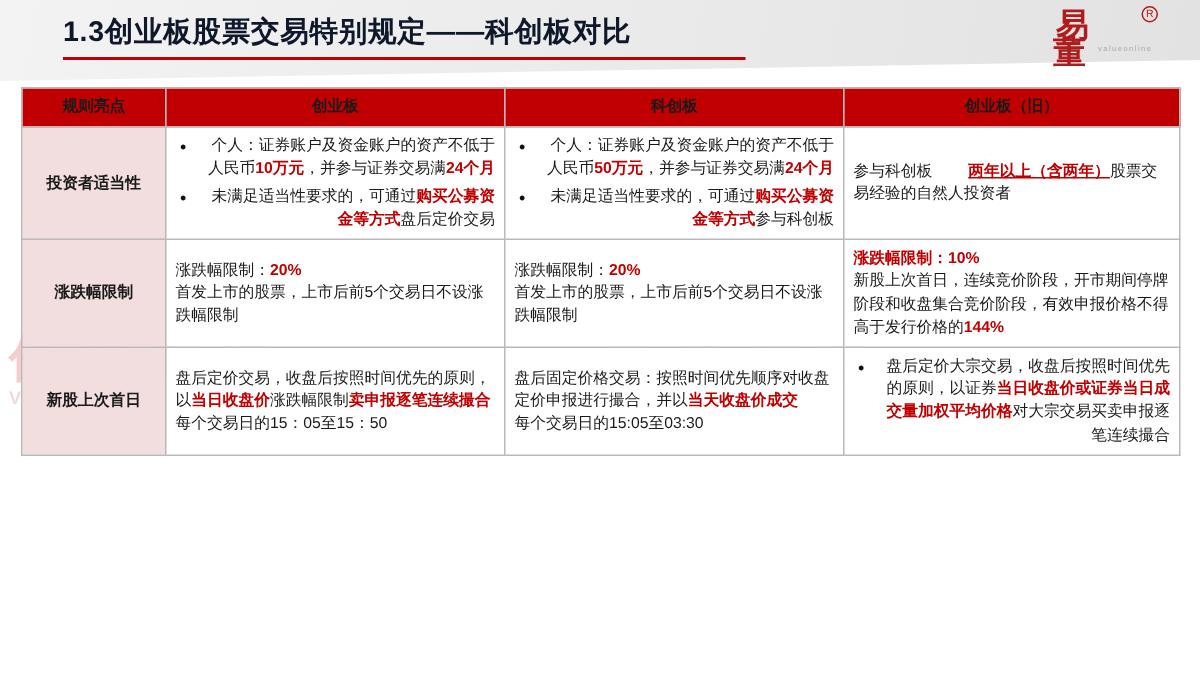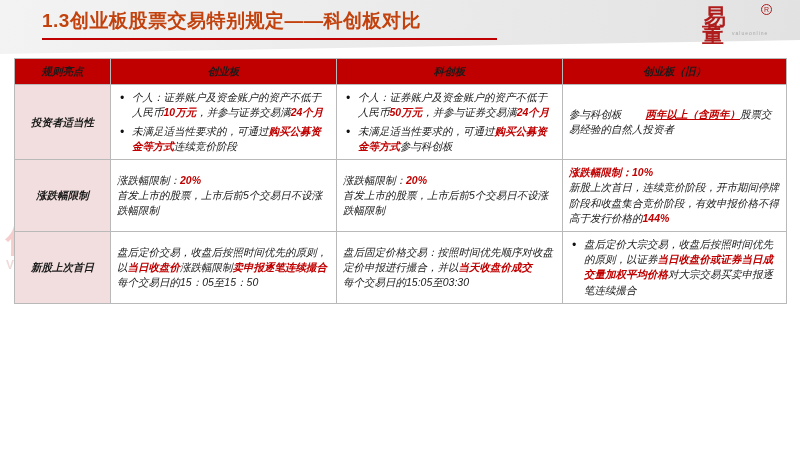--- a/index.html
+++ b/index.html
@@ -27,21 +27,21 @@
     left: 0; top: 0;
     width: 800px; height: 54px;
     background: linear-gradient(100deg, #f3f3f3 0%, #eaeaea 55%, #e2e2e2 100%);
     clip-path: polygon(0 0, 800px 0, 800px 40px, 0 54px);
   }
   .header-title {
     position: absolute;
     left: 42px; top: 8px;
     font-size: 19px;
     font-weight: bold;
-    color: #c2410c;
+    color: #0f172a;
     letter-spacing: 0.5px;
     white-space: nowrap;
   }
   .header-underline {
     position: absolute;
     left: 42px; top: 38px;
     width: 455px; height: 2px;
     background: #c00000;
   }
   .logo {
@@ -103,21 +103,20 @@
     position: absolute;
     width: 2px; height: 46px;
     background: #f0a6a6;
     transform: rotate(18deg);
   }
   
   .tbl-wrap {
     position: absolute;
     left: 14px; top: 58px;
     width: 772px;
-    font-style: italic;
   }
   table.main {
     width: 772px;
     border-collapse: collapse;
     table-layout: fixed;
   }
   table.main td, table.main th {
     border: 1px solid #b9b9b9;
     vertical-align: middle;
     padding: 5px 6px;
@@ -141,21 +140,21 @@
     font-size: 11.5px;
     text-align: center;
     color: #111;
   }
   td.cell { background: #ffffff; }
   td.center { text-align: center; }
   .red { color: #c00000; font-weight: bold; }
   .red-u { color: #c00000; font-weight: bold; text-decoration: underline; padding-left: 24px; }
   .bold { font-weight: bold; }
   ul.bl {
-    margin: 0; padding-left: 13px; list-style: none;
+    margin: 0; padding-left: 13px; list-style: none; text-align: right;
   }
   ul.bl li {
     position: relative;
     margin: 0 0 3px 0;
     padding-left: 2px;
   }
   ul.bl li:last-child { margin-bottom: 0; }
   ul.bl li::before {
     content: "•";
     position: absolute;
@@ -212,21 +211,21 @@
         </tr>
       </thead>
       <tbody>
 
 
         <tr>
           <td class="rowhead">投资者适当性</td>
           <td class="cell">
             <ul class="bl">
               <li><span>个人：证券账户及资金账户的资产不低于人民币</span><span class="red">10万元</span><span>，并参与证券交易满</span><span class="red">24个月</span></li>
-              <li><span>未满足适当性要求的，可通过</span><span class="red">购买公募资金等方式</span><span>连续竞价阶段</span></li>
+              <li><span>未满足适当性要求的，可通过</span><span class="red">购买公募资金等方式</span><span>盘后定价交易</span></li>
             </ul>
           </td>
           <td class="cell">
             <ul class="bl">
               <li><span>个人：证券账户及资金账户的资产不低于人民币</span><span class="red">50万元</span><span>，并参与证券交易满</span><span class="red">24个月</span></li>
               <li><span>未满足适当性要求的，可通过</span><span class="red">购买公募资金等方式</span><span>参与科创板</span></li>
             </ul>
           </td>
           <td class="cell">
             <span>参与科创板</span><span class="red-u">两年以上（含两年）</span><span>股票交易经验的自然人投资者</span>

